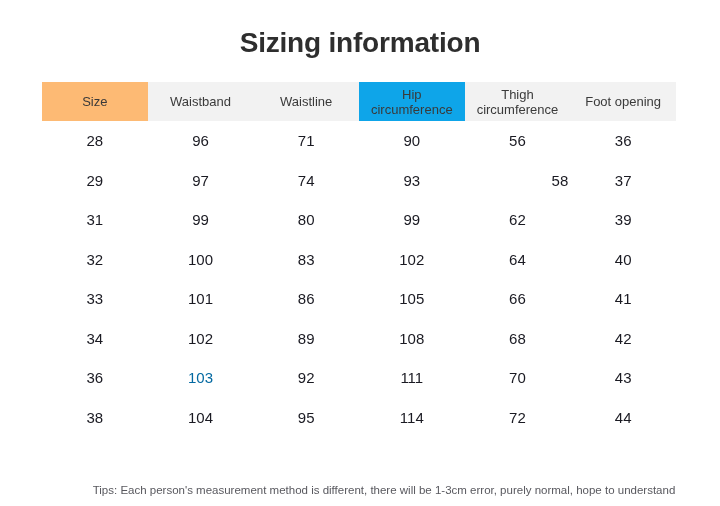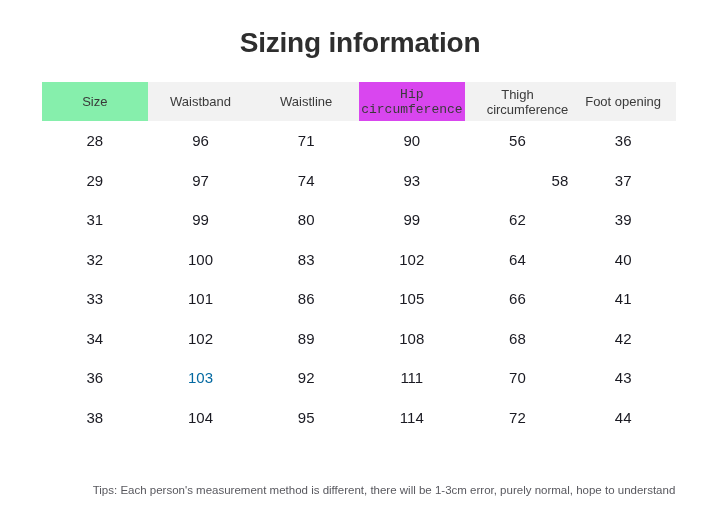--- a/index.html
+++ b/index.html
@@ -72,21 +72,20 @@
     font-weight: normal;
     color: #1a1a22;
     text-align: center;
     vertical-align: middle;
     border: 0;
     background: #ffffff;
   }
 
   .hdr-line2 {
     display: block;
-    text-align: right;
   }
 
   
   .tips {
     position: absolute;
     left: 0;
     top: 482px;
     width: 720px;
     text-align: center;
     font-size: 11.5px;
@@ -98,30 +97,30 @@
 </head>
 <body style="background: rgb(255, 255, 255);">
 
 <div id="page">
 
   <div class="title" style="color: rgb(46, 46, 46);">Sizing information</div>
 
   <table class="size-table">
     <thead>
       <tr>
-        <th style="background: #86efac;">
+        <th style="background: #fdba74;">
           <span class="hdr-line1">Size</span>
         </th>
         <th style="background: rgb(242, 242, 242);">
           <span class="hdr-line1">Waistband</span>
         </th>
         <th style="background: rgb(242, 242, 242);">
           <span class="hdr-line1">Waistline</span>
         </th>
-        <th style="background: #d946ef; font-family: Liberation Mono, monospace;">
+        <th style="background: #0ea5e9;">
           <span class="hdr-line1">Hip</span>
           <span class="hdr-line2">circumference</span>
         </th>
         <th style="background: rgb(242, 242, 242);">
           <span class="hdr-line1">Thigh</span>
           <span class="hdr-line2">circumference</span>
         </th>
         <th style="background: rgb(242, 242, 242);">
           <span class="hdr-line1">Foot opening</span>
         </th>

